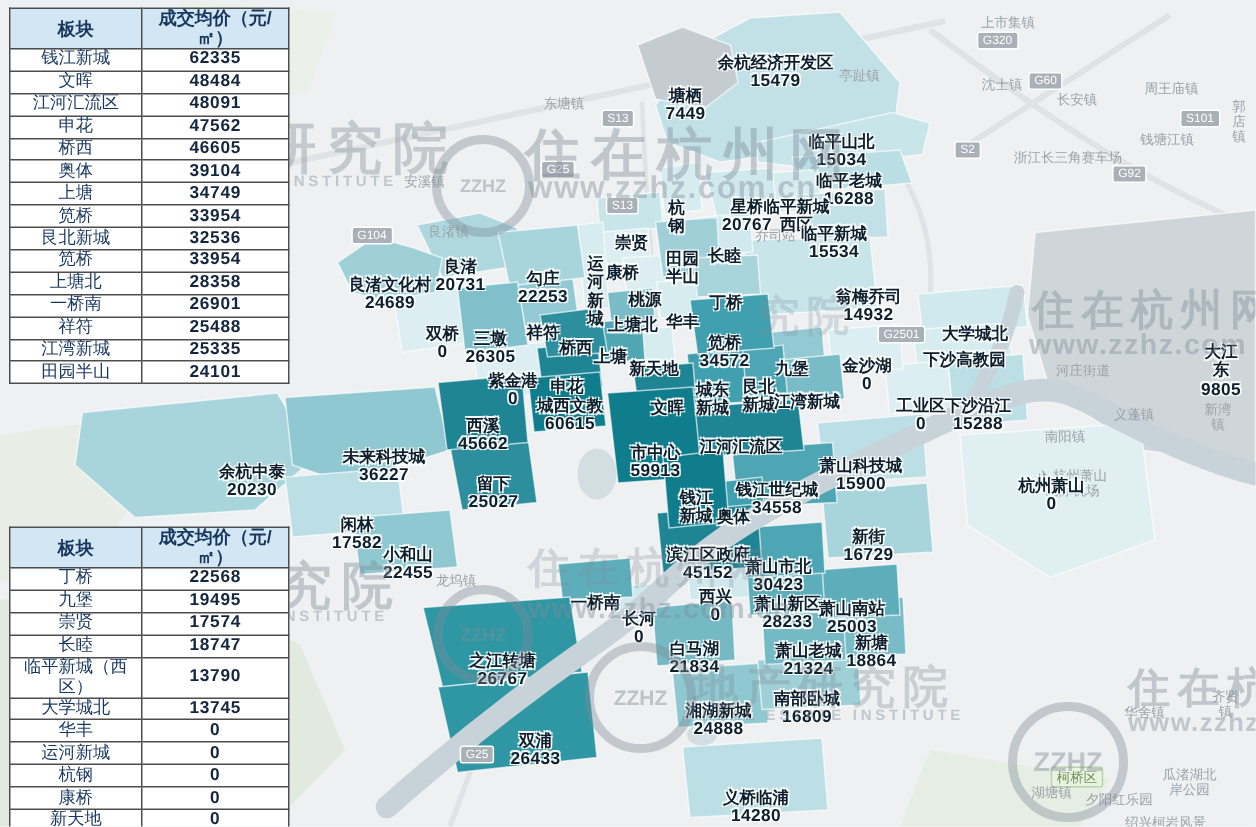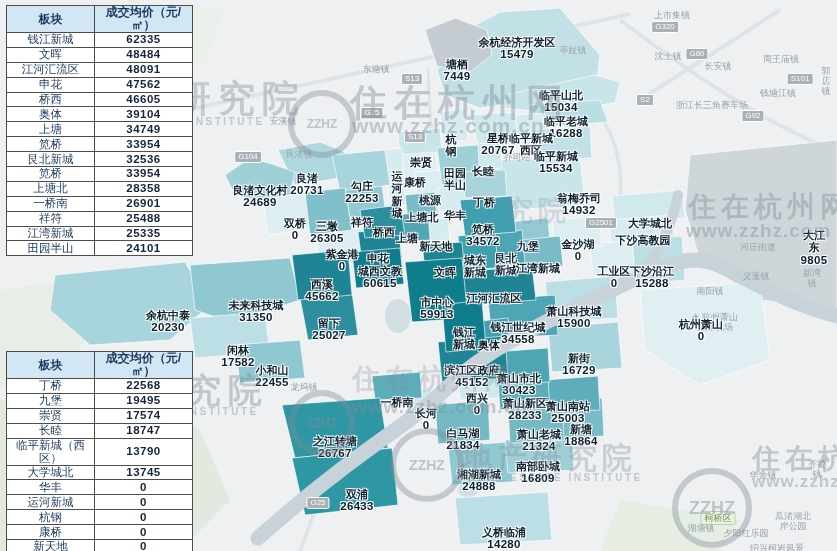--- a/index.html
+++ b/index.html
@@ -154,21 +154,21 @@
       <div class="bg-label" style="left: 299px; top: 149px;">良渚镇</div>
       <div class="bg-label" style="left: 573px; top: 45px;">亭趾镇</div>
       <div class="bg-label" style="left: 517px; top: 152px;">乔司站</div>
       <div class="bg-label" style="left: 672px; top: 10px;">上市集镇</div>
       <div class="bg-label" style="left: 668px; top: 51px;">沈士镇</div>
       <div class="bg-label" style="left: 718px; top: 61px;">长安镇</div>
       <div class="bg-label" style="left: 781px; top: 54px;">周王庙镇</div>
       <div class="bg-label" style="left: 826px; top: 66px;">郭店镇</div>
       <div class="bg-label" style="left: 778px; top: 88px;">钱塘江镇</div>
       <div class="bg-label" style="left: 712px; top: 100px;">浙江长三角赛车场</div>
-      <div class="bg-label" style="left: 758px; top: 242px;">河庄街道</div>
+      <div class="bg-label" style="left: 722px; top: 242px;">河庄街道</div>
       <div class="bg-label" style="left: 756px; top: 271px;">义蓬镇</div>
       <div class="bg-label" style="left: 812px; top: 268px;">新湾镇</div>
       <div class="bg-label" style="left: 710px; top: 286px;">南阳镇</div>
       <div class="bg-label" style="left: 715px; top: 312px;">✈ 杭州萧山
 国际机场</div>
       <div class="bg-label" style="left: 304px; top: 382px;">龙坞镇</div>
       <div class="bg-label" style="left: 763px; top: 470px;">华舍镇</div>
       <div class="bg-label" style="left: 817px; top: 459px;">齐贤镇</div>
       <div class="bg-label green-box" style="left: 718px; top: 511px;">柯桥区</div>
       <div class="bg-label" style="left: 701px; top: 523px;">湖塘镇</div>
@@ -359,21 +359,21 @@
       <div class="map-label" style="left: 380px; top: 252px;">
       <span class="nm">城西文教</span>
       <span class="val">60615</span>
     </div>
       <div class="map-label" style="left: 322px; top: 265px;">
       <span class="nm">西溪</span>
       <span class="val">45662</span>
     </div>
       <div class="map-label" style="left: 256px; top: 286px;">
       <span class="nm">未来科技城</span>
-      <span class="val">31350</span>
+      <span class="val">36227</span>
     </div>
       <div class="map-label" style="left: 168px; top: 296px;">
       <span class="nm">余杭中泰</span>
       <span class="val">20230</span>
     </div>
       <div class="map-label" style="left: 329px; top: 304px;">
       <span class="nm">留下</span>
       <span class="val">25027</span>
     </div>
       <div class="map-label" style="left: 238px; top: 331px;">

